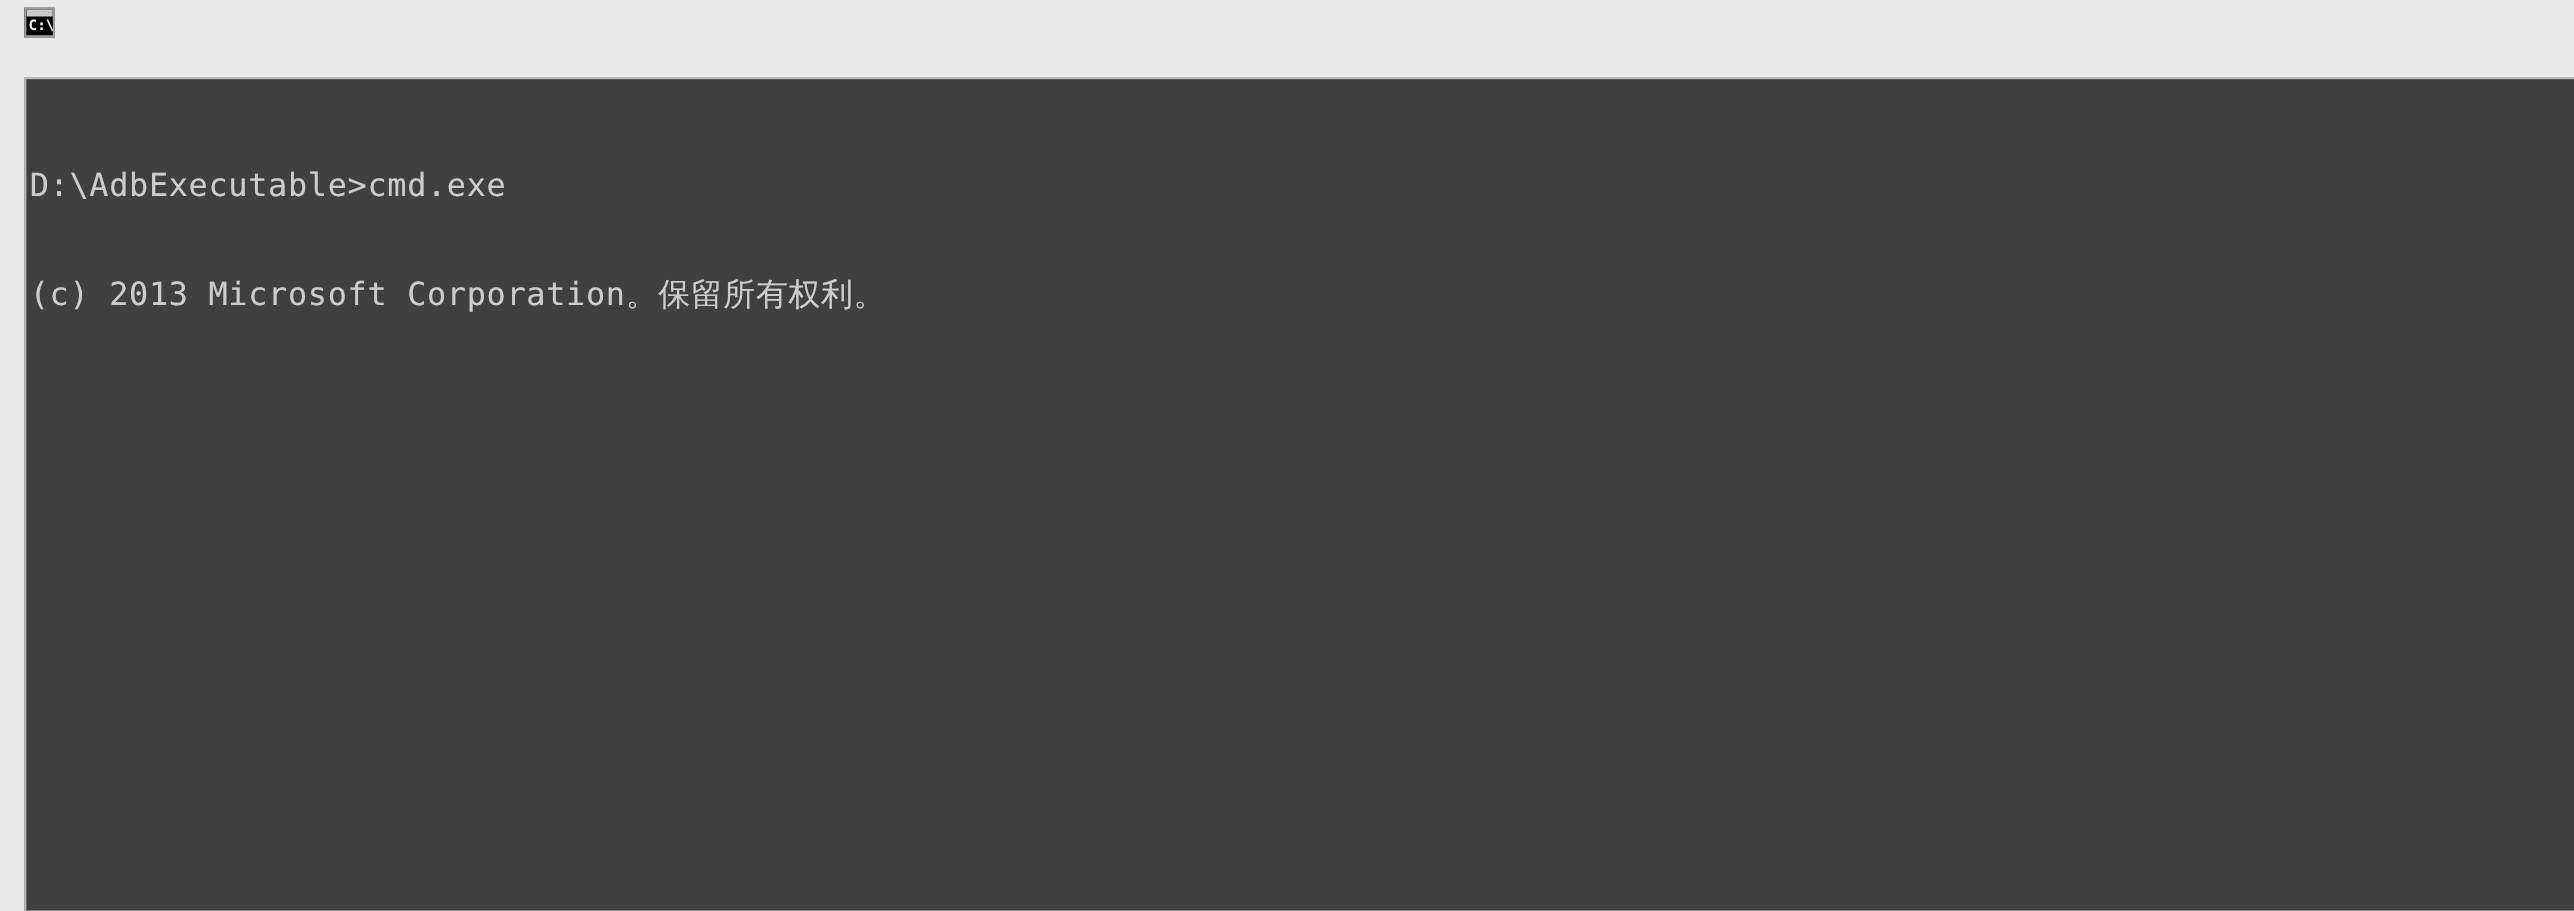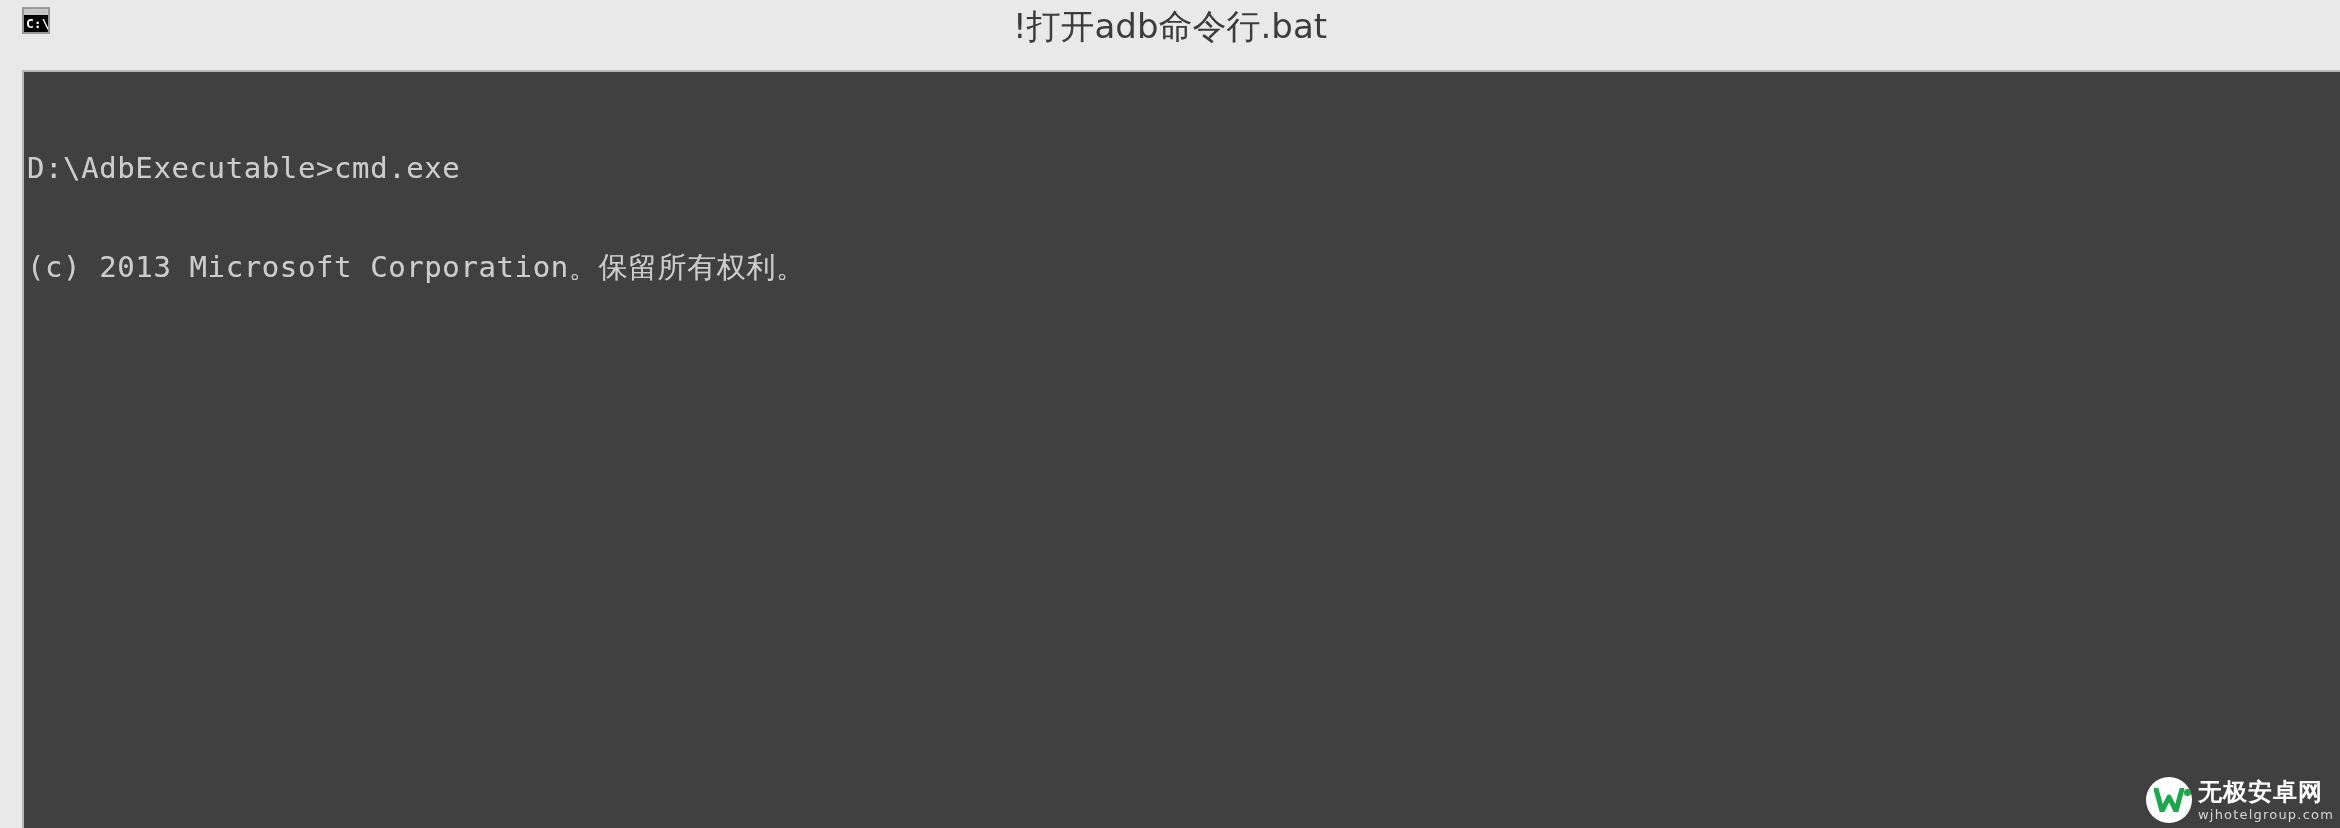--- a/index.html
+++ b/index.html
@@ -189,37 +189,24 @@
 
   <div id="title-bar">
 
     <div id="console-icon">
       <div class="icon-titlebar">
         <span class="dots">···</span>
       </div>
       <div class="icon-prompt">C:\.</div>
     </div>
 
-    <div id="window-title">!打开adb命令行.bat</div>
   </div>
 
   <div id="terminal-frame">
     <div id="terminal-output">
       <span class="term-line">D:\AdbExecutable&gt;cmd.exe</span>
       <span class="term-line">(c) 2013 Microsoft Corporation。保留所有权利。</span>
       <span class="term-line blank"></span>
     </div>
   </div>
 
-  <div id="watermark">
-    <div class="wm-logo-disc">
-      <svg class="wm-w" viewBox="0 0 30 24" xmlns="http://www.w3.org/2000/svg">
-        <path d="M2 1 L8 23 L15 9 L22 23 L28 1" fill="none" stroke="#1aa84a" stroke-width="5" stroke-linecap="round" stroke-linejoin="round"></path>
-      </svg>
-      <span class="wm-dot"></span>
-    </div>
-    <div class="wm-text">
-      <span class="wm-cn">无极安卓网</span>
-      <span class="wm-url">wjhotelgroup.com</span>
-    </div>
-  </div>
 
 </div>
 
 </body></html>

